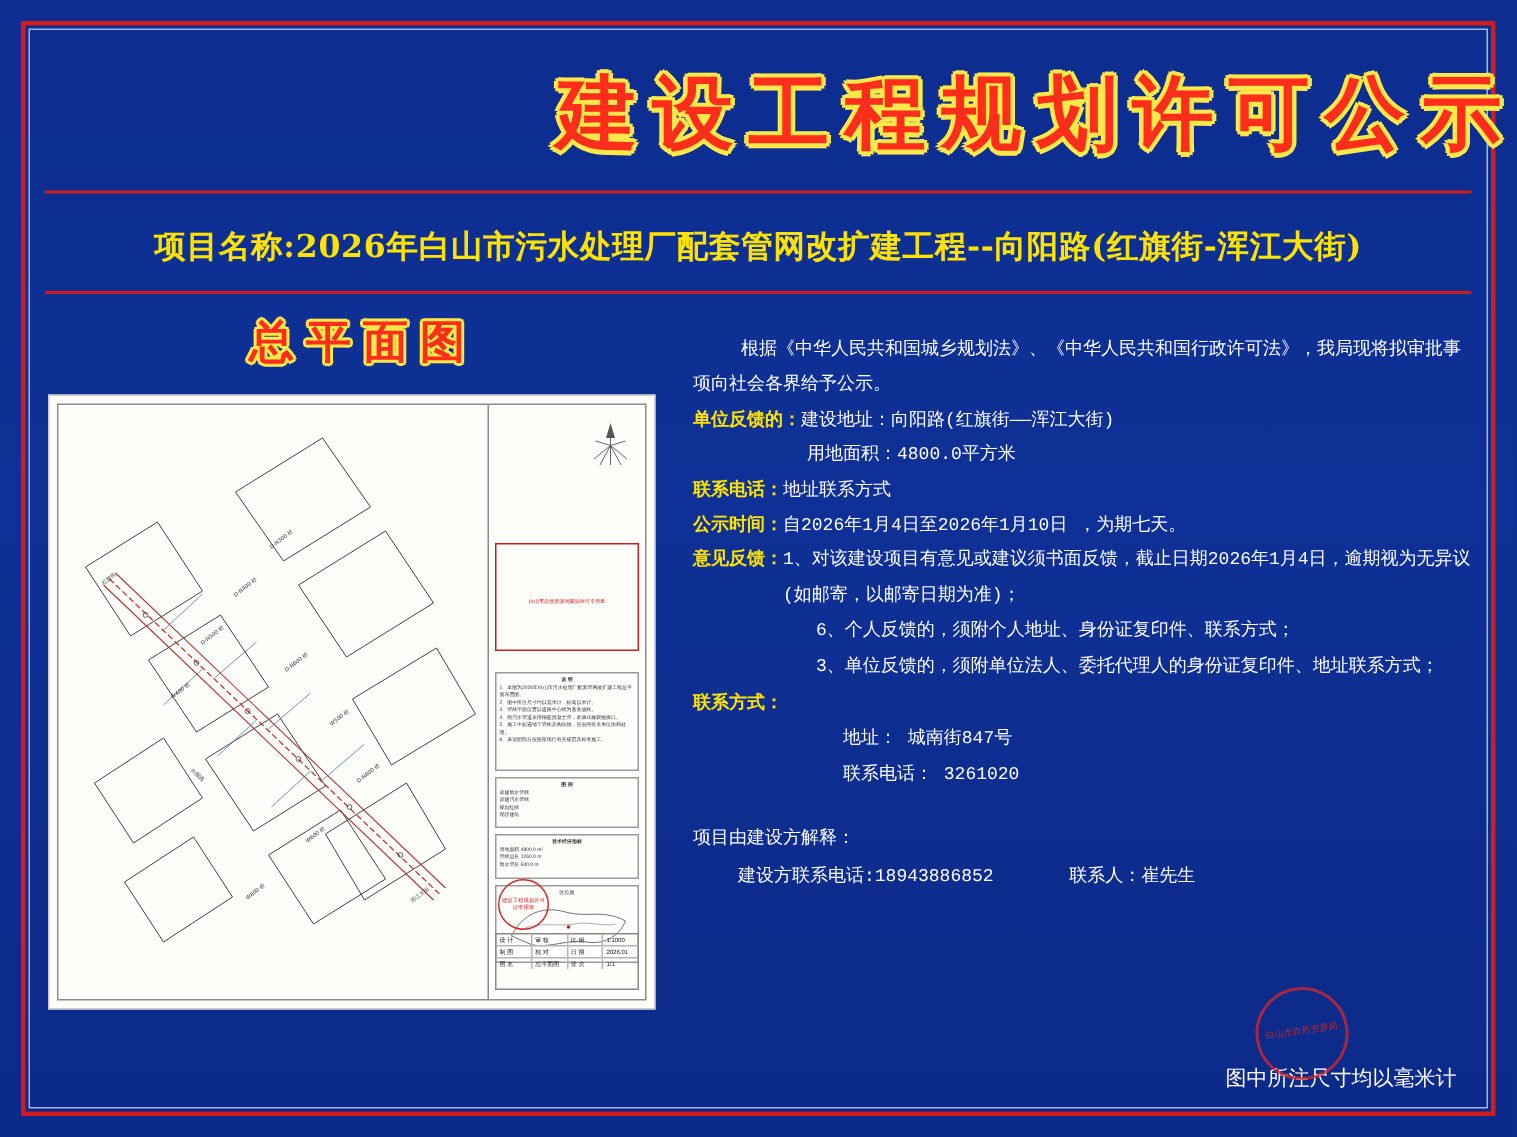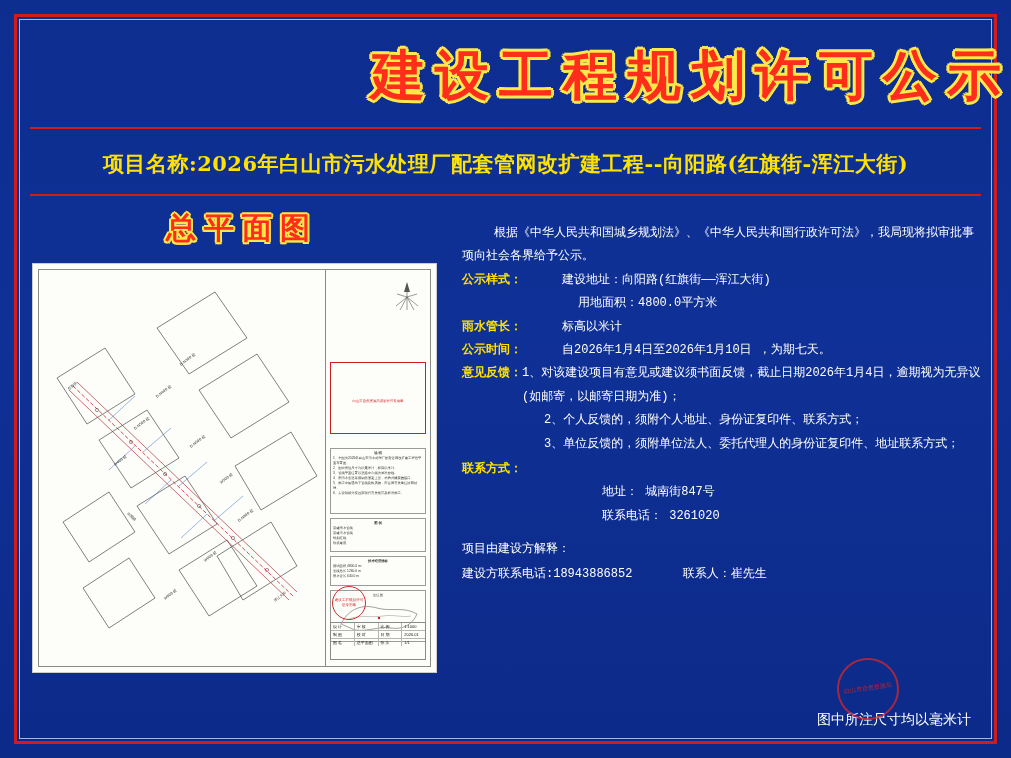--- a/index.html
+++ b/index.html
@@ -177,29 +177,29 @@
     line-height: 1.95;
   }
   .intro { text-indent: 32px; color:#fff; }
   .row { display: flex; align-items: flex-start; }
   .lbl {
     color: #ffe200;
     font-weight: bold;
     white-space: nowrap;
     flex: 0 0 auto;
   }
-  .val { color: #ffffff; margin-left: 40px; }
+  .val { color: #ffffff; }
   .indent-1 { padding-left: 76px; }
   .indent-2 { padding-left: 100px; }
   .feedback-body { flex: 1; }
   .feedback-body .cont { padding-left: 22px; }
   .contact-block { margin-top: 2px; }
   .plain { color: #ffffff; }
-  .note-block { margin-top: 10px; }
-  .builder-line { margin-top: 2px; }
+  .note-block { margin-top: 20px; }
+  .builder-line { margin-top: 2px; margin-left: 30px; }
   .builder-line .gap { display: inline-block; width: 36px; }
 
   
   .footer {
     position: absolute;
     right: 40px; bottom: 26px;
     text-align: center;
     color: #ffffff;
     font-family: "DejaVu Serif", serif;
     font-size: 14px;
@@ -393,42 +393,42 @@
           <span>建设工程规划许可证专用章</span>
         </div>
       </div>
     </div>
   </div>
 
   <div class="right-col">
     <div class="intro">根据《中华人民共和国城乡规划法》、《中华人民共和国行政许可法》，我局现将拟审批事项向社会各界给予公示。</div>
 
     <div class="row">
-      <span class="lbl">公示样式：</span>
+      <span class="lbl">单位反馈的：</span>
       <span class="val">建设地址：向阳路(红旗街——浑江大街)</span>
     </div>
     <div class="indent-1">
       <span class="val">用地面积：4800.0平方米</span>
     </div>
 
     <div class="row">
-      <span class="lbl">雨水管长：</span>
-      <span class="val">标高以米计</span>
+      <span class="lbl">联系电话：</span>
+      <span class="val">地址联系方式</span>
     </div>
 
     <div class="row">
       <span class="lbl">公示时间：</span>
       <span class="val">自2026年1月4日至2026年1月10日 ，为期七天。</span>
     </div>
 
     <div class="row">
       <span class="lbl">意见反馈：</span>
       <span class="feedback-body">
         <div>1、对该建设项目有意见或建议须书面反馈，截止日期2026年1月4日，逾期视为无异议(如邮寄，以邮寄日期为准)；</div>
-        <div class="cont">2、个人反馈的，须附个人地址、身份证复印件、联系方式；</div>
+        <div class="cont">6、个人反馈的，须附个人地址、身份证复印件、联系方式；</div>
         <div class="cont">3、单位反馈的，须附单位法人、委托代理人的身份证复印件、地址联系方式；</div>
       </span>
     </div>
 
     <div class="row contact-block">
       <span class="lbl">联系方式：</span>
     </div>
     <div class="indent-2">
       <span class="val">地址：  城南街847号</span>
     </div>

